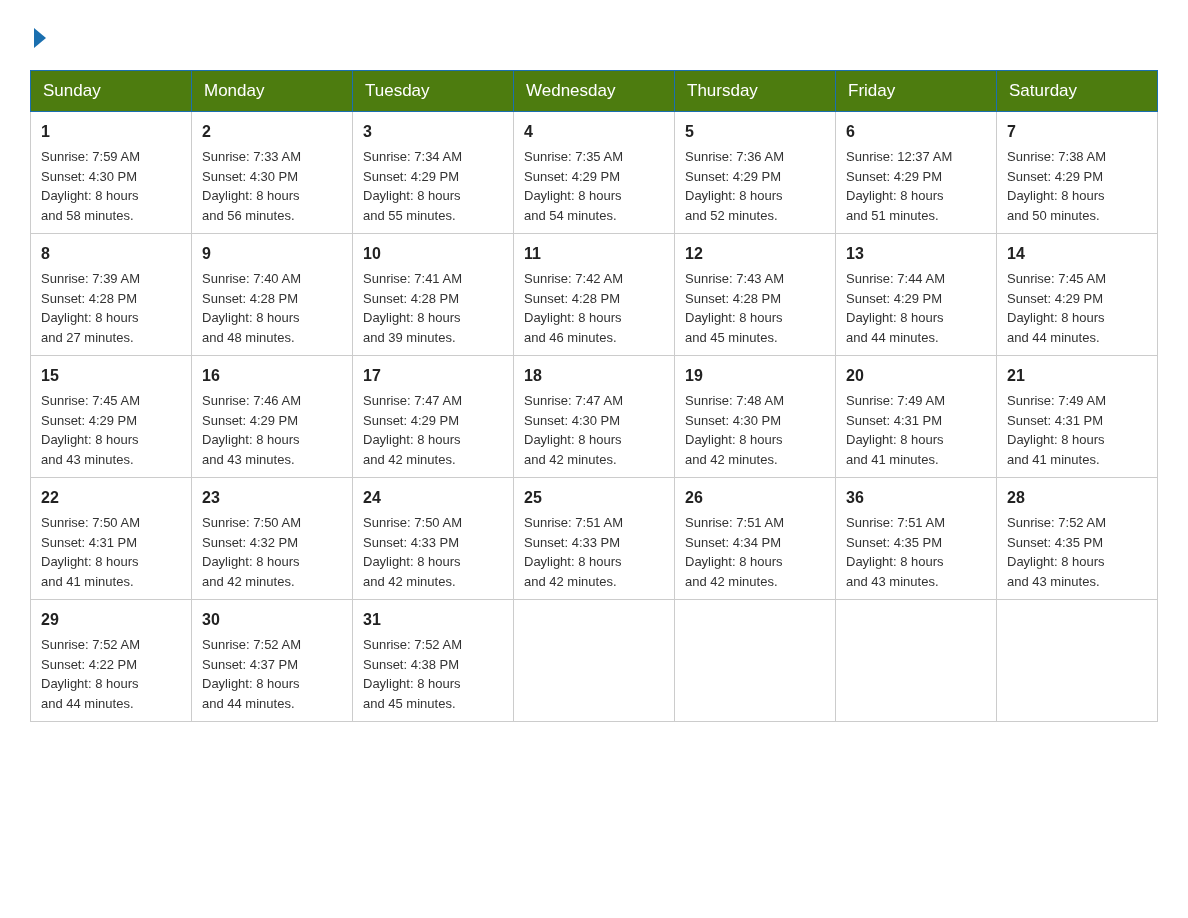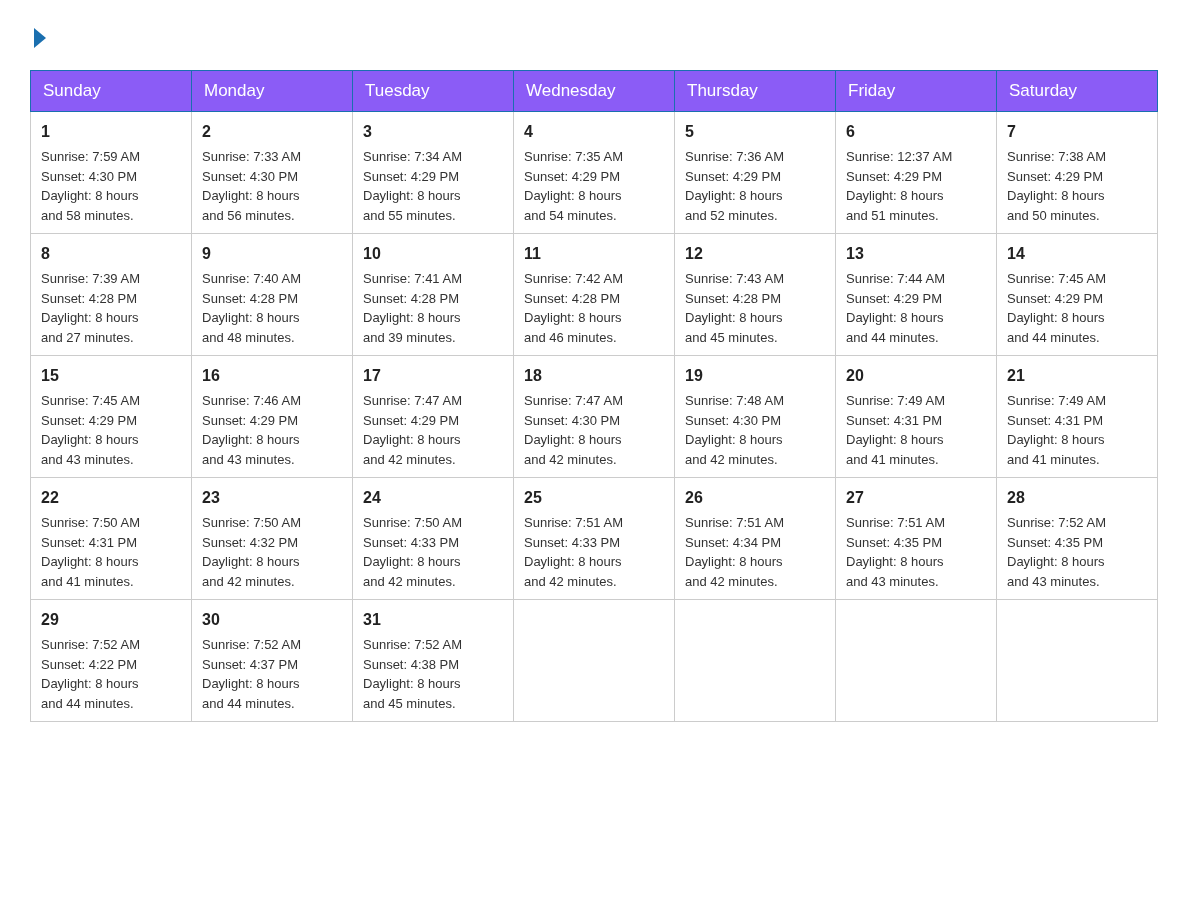--- a/index.html
+++ b/index.html
@@ -58,21 +58,21 @@
       font-size: 22px;
       color: #555;
       margin-top: 4px;
     }
     .calendar {
       width: 100%;
       border-collapse: collapse;
       border: 1px solid #999;
     }
     .calendar th {
-      background-color: #8b5cf6;
+      background-color: #4d7c0f;
       color: #fff;
       font-size: 17px;
       font-weight: normal;
       padding: 10px 12px;
       text-align: left;
       border: 1px solid #1a6faf;
     }
     .calendar td {
       vertical-align: top;
       padding: 8px 10px;
@@ -314,21 +314,21 @@
           <span>and 42 minutes.</span>
         </td>
         <td class="row-separator">
           <span class="day-number">26</span>
           <span>Sunrise: 7:51 AM</span><br>
           <span>Sunset: 4:34 PM</span><br>
           <span>Daylight: 8 hours</span><br>
           <span>and 42 minutes.</span>
         </td>
         <td class="row-separator">
-          <span class="day-number">27</span>
+          <span class="day-number">36</span>
           <span>Sunrise: 7:51 AM</span><br>
           <span>Sunset: 4:35 PM</span><br>
           <span>Daylight: 8 hours</span><br>
           <span>and 43 minutes.</span>
         </td>
         <td class="row-separator">
           <span class="day-number">28</span>
           <span>Sunrise: 7:52 AM</span><br>
           <span>Sunset: 4:35 PM</span><br>
           <span>Daylight: 8 hours</span><br>

